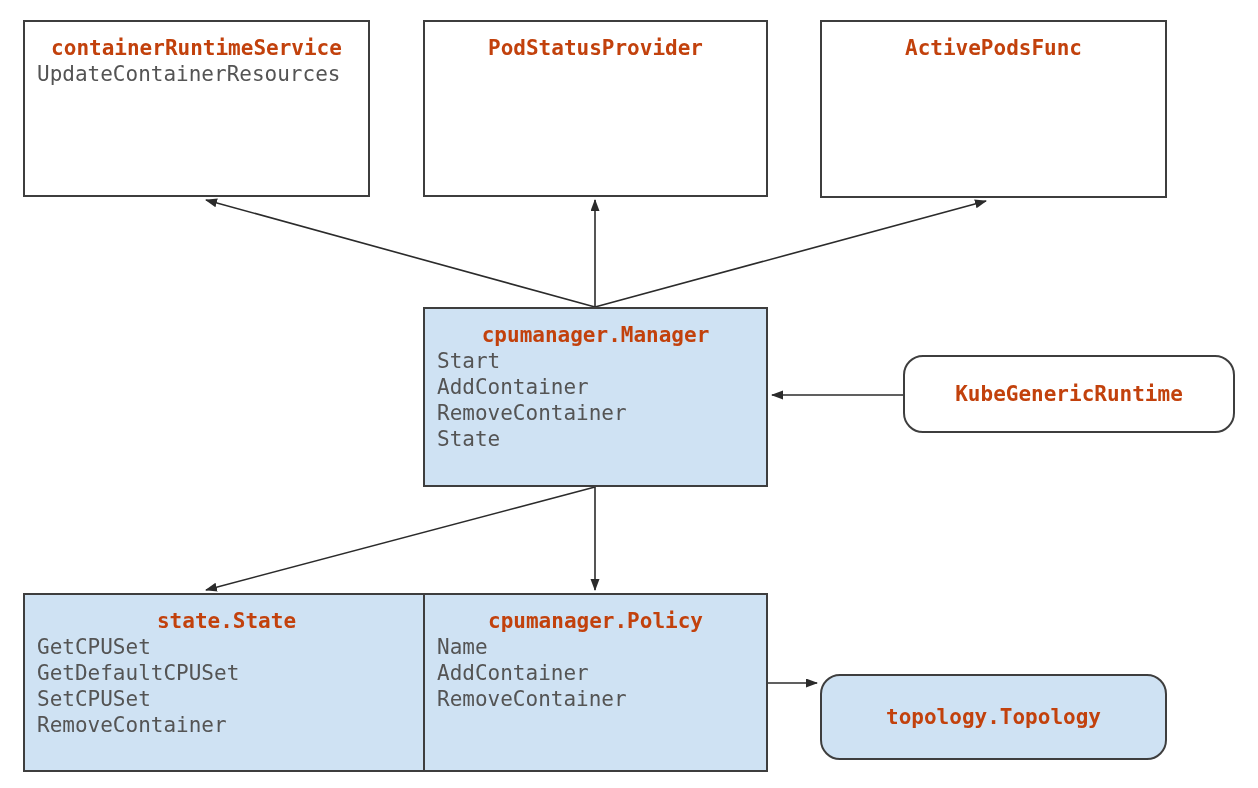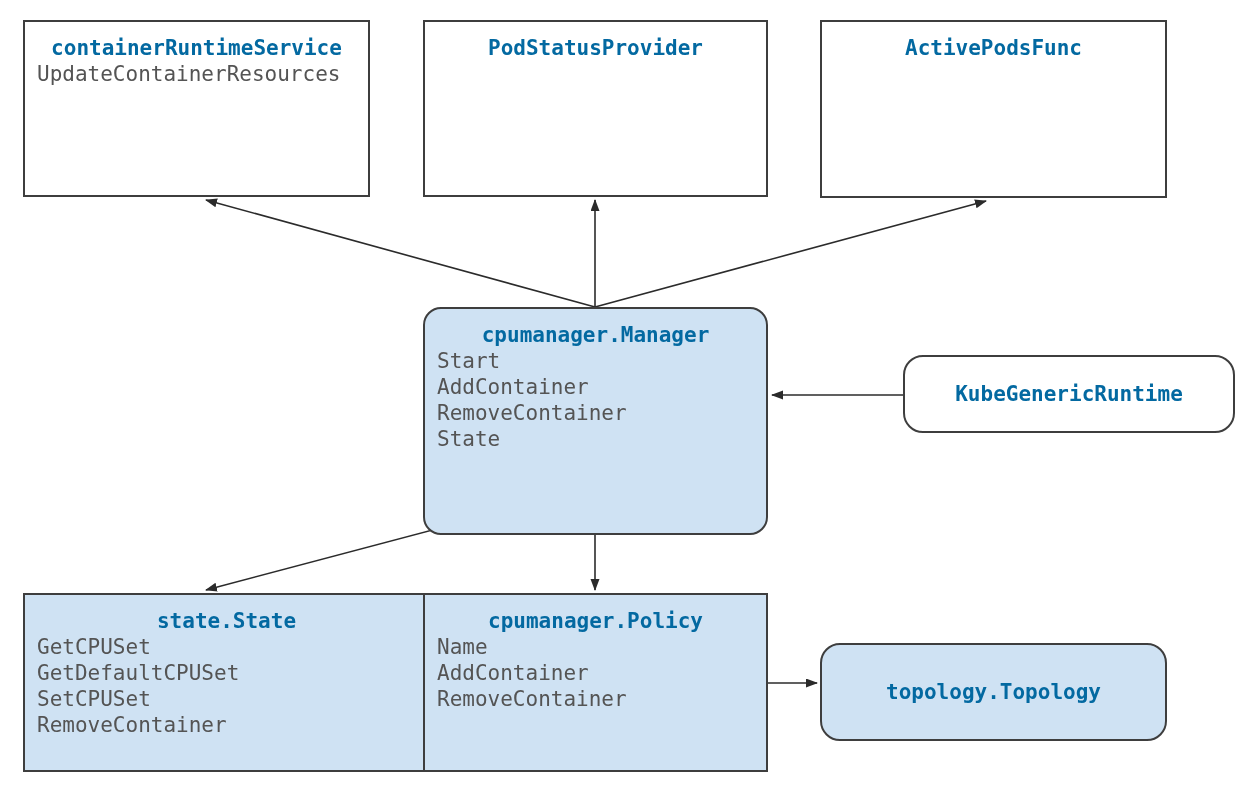--- a/index.html
+++ b/index.html
@@ -19,21 +19,21 @@
     position: absolute;
     box-sizing: border-box;
     border: 2px solid #3e3e3e;
   }
   .box.white { background: #ffffff; }
   .box.blue  { background: #cfe2f3; }
   .box-title {
     font-size: 21px;
     line-height: 26px;
     font-weight: bold;
-    color: #0369a1;
+    color: #c2410c;
     text-align: center;
     padding-top: 13px;
     white-space: nowrap;
   }
   .box.center-title {
     display: flex;
     align-items: center;
     justify-content: center;
     border-radius: 20px;
   }
@@ -90,21 +90,21 @@
   </div>
 
   <div class="box white" style="left:820px; top:20px; width:347px; height:178px;">
     <div class="box-title">ActivePodsFunc</div>
   </div>
 
   <div class="box white" style="left:423px; top:20px; width:345px; height:177px;">
     <div class="box-title">PodStatusProvider</div>
   </div>
 
-  <div class="box blue" style="left:423px; top:307px; width:345px; height:228px;border-radius:18px;">
+  <div class="box blue" style="left:423px; top:307px; width:345px; height:180px;">
     <div class="box-title">cpumanager.Manager</div>
     <div class="box-methods">
       <div>Start</div>
       <div>AddContainer</div>
       <div>RemoveContainer</div>
       <div>State</div>
     </div>
   </div>
 
   <div class="box white center-title" style="left:903px; top:355px; width:332px; height:78px;">
@@ -123,17 +123,17 @@
 
   <div class="box blue" style="left:423px; top:593px; width:345px; height:179px;">
     <div class="box-title">cpumanager.Policy</div>
     <div class="box-methods">
       <div>Name</div>
       <div>AddContainer</div>
       <div>RemoveContainer</div>
     </div>
   </div>
 
-  <div class="box blue center-title" style="left:820px; top:643px; width:347px; height:98px;">
+  <div class="box blue center-title" style="left:820px; top:674px; width:347px; height:86px;">
     <div class="box-title">topology.Topology</div>
   </div>
 
 </div>
 
 </body></html>

